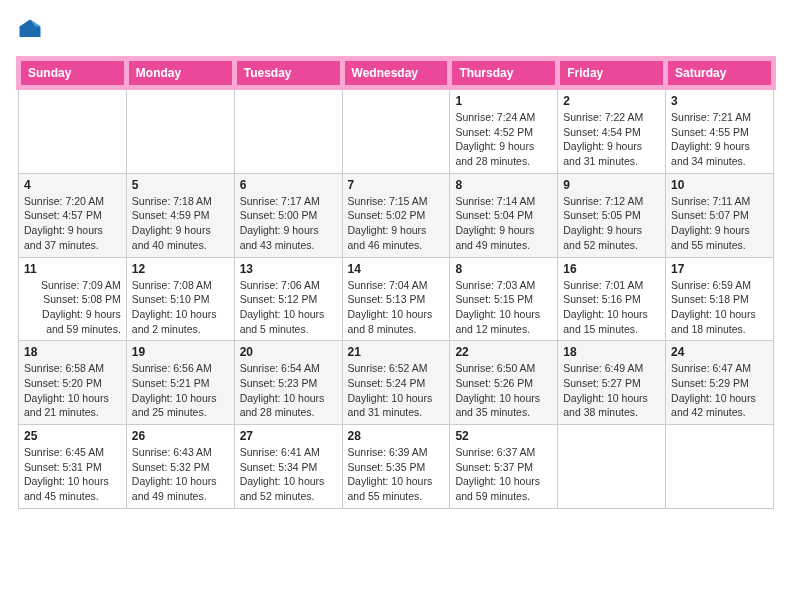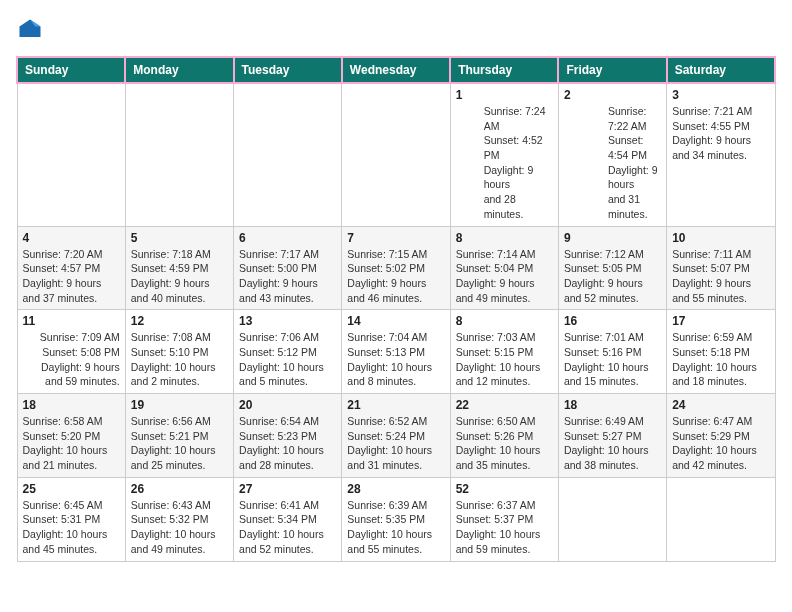--- a/index.html
+++ b/index.html
@@ -44,27 +44,27 @@
     .location {
       font-size: 14px;
       color: #444;
     }
     .calendar {
       width: 100%;
       border-collapse: collapse;
       font-size: 11px;
     }
     .calendar th {
-      background: #0f766e;
+      background: #ec4899;
       color: #fff;
       text-align: left;
       padding: 5px 7px;
       font-size: 12px;
       font-weight: bold;
-      border: 2px solid #f9a8d4;
+      border: 5px solid #f9a8d4;
     }
     .calendar td {
       border: 1px solid #ccc;
       vertical-align: top;
       padding: 4px 5px;
       width: calc(100% / 7);
       min-height: 80px;
       background: #fff;
     }
     .calendar tr:nth-child(even) td {
@@ -121,28 +121,28 @@
       </tr>
   </thead>
   <tbody id="calendar-body">
   <tr class="row-odd">
         <td class="empty-cell"></td>
         <td class="empty-cell"></td>
         <td class="empty-cell"></td>
         <td class="empty-cell"></td>
         <td>
           <span class="day-num">1</span>
-          <div class="day-info" style="white-space: pre-line; margin-left: 28px;">Sunrise: 7:24 AM
+          <div class="day-info" style="white-space: pre-line;">Sunrise: 7:24 AM
 Sunset: 4:52 PM
 Daylight: 9 hours
 and 28 minutes.</div>
         </td>
         <td>
           <span class="day-num">2</span>
-          <div class="day-info" style="white-space: pre-line; margin-left: 44px;">Sunrise: 7:22 AM
+          <div class="day-info" style="white-space: pre-line;">Sunrise: 7:22 AM
 Sunset: 4:54 PM
 Daylight: 9 hours
 and 31 minutes.</div>
         </td>
         <td>
           <span class="day-num">3</span>
           <div class="day-info" style="white-space: pre-line;">Sunrise: 7:21 AM
 Sunset: 4:55 PM
 Daylight: 9 hours
 and 34 minutes.</div>

